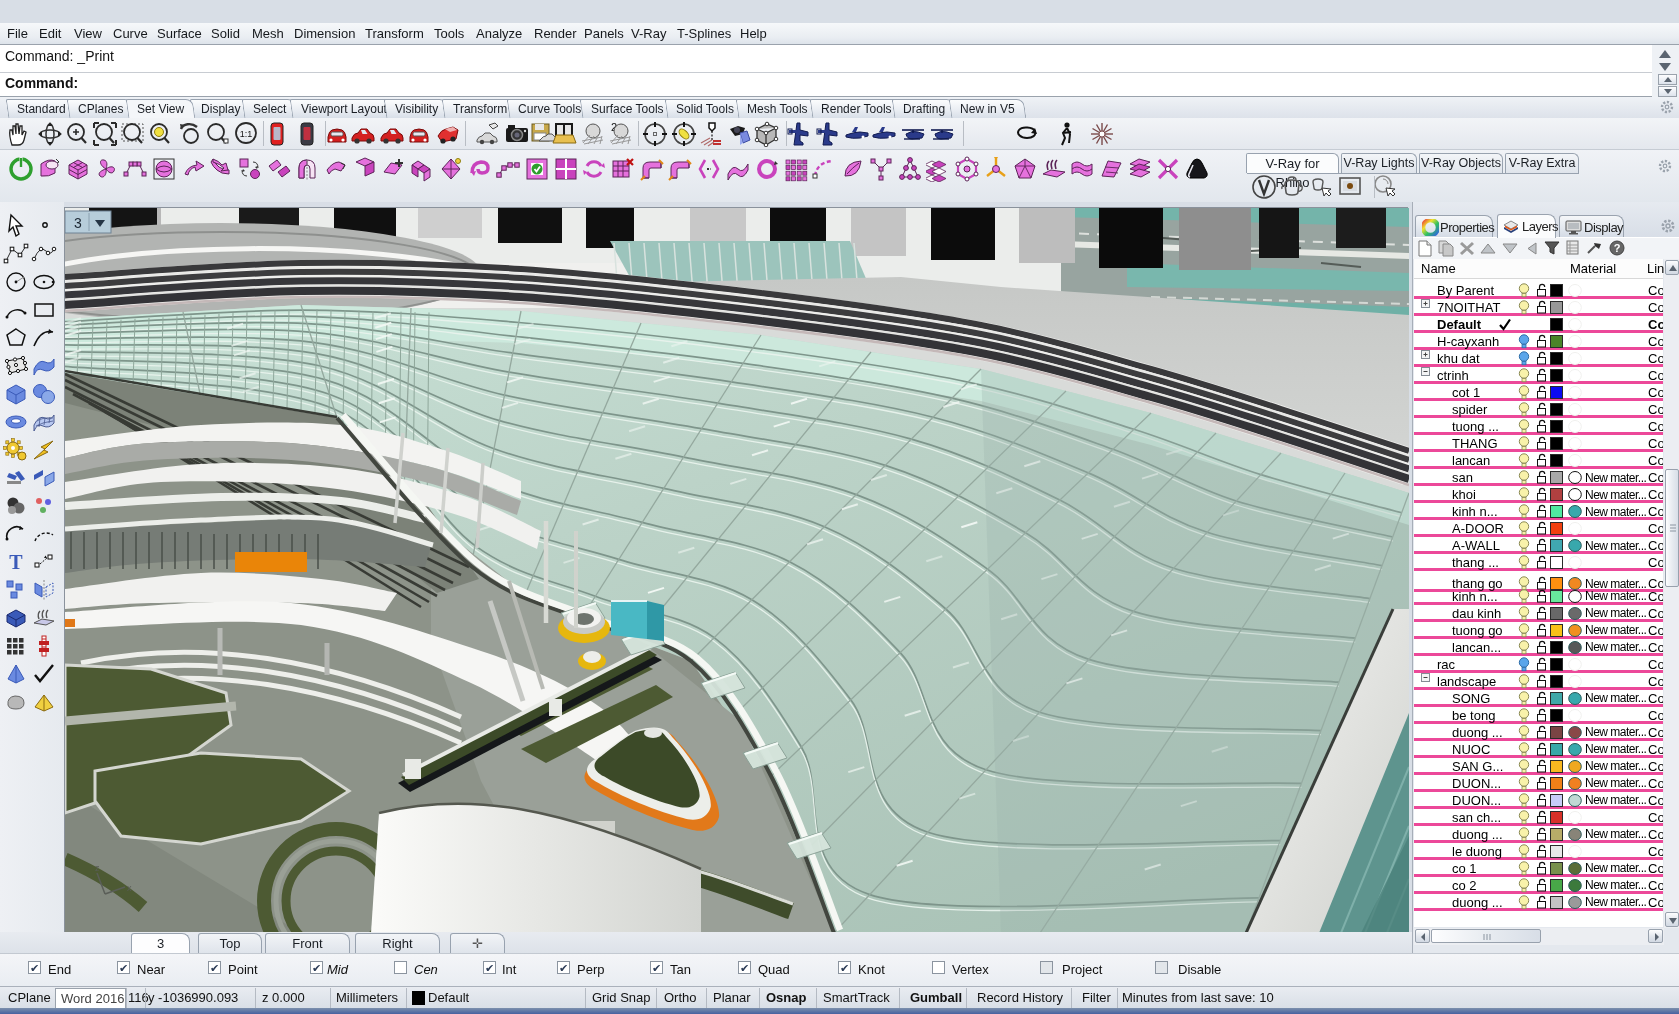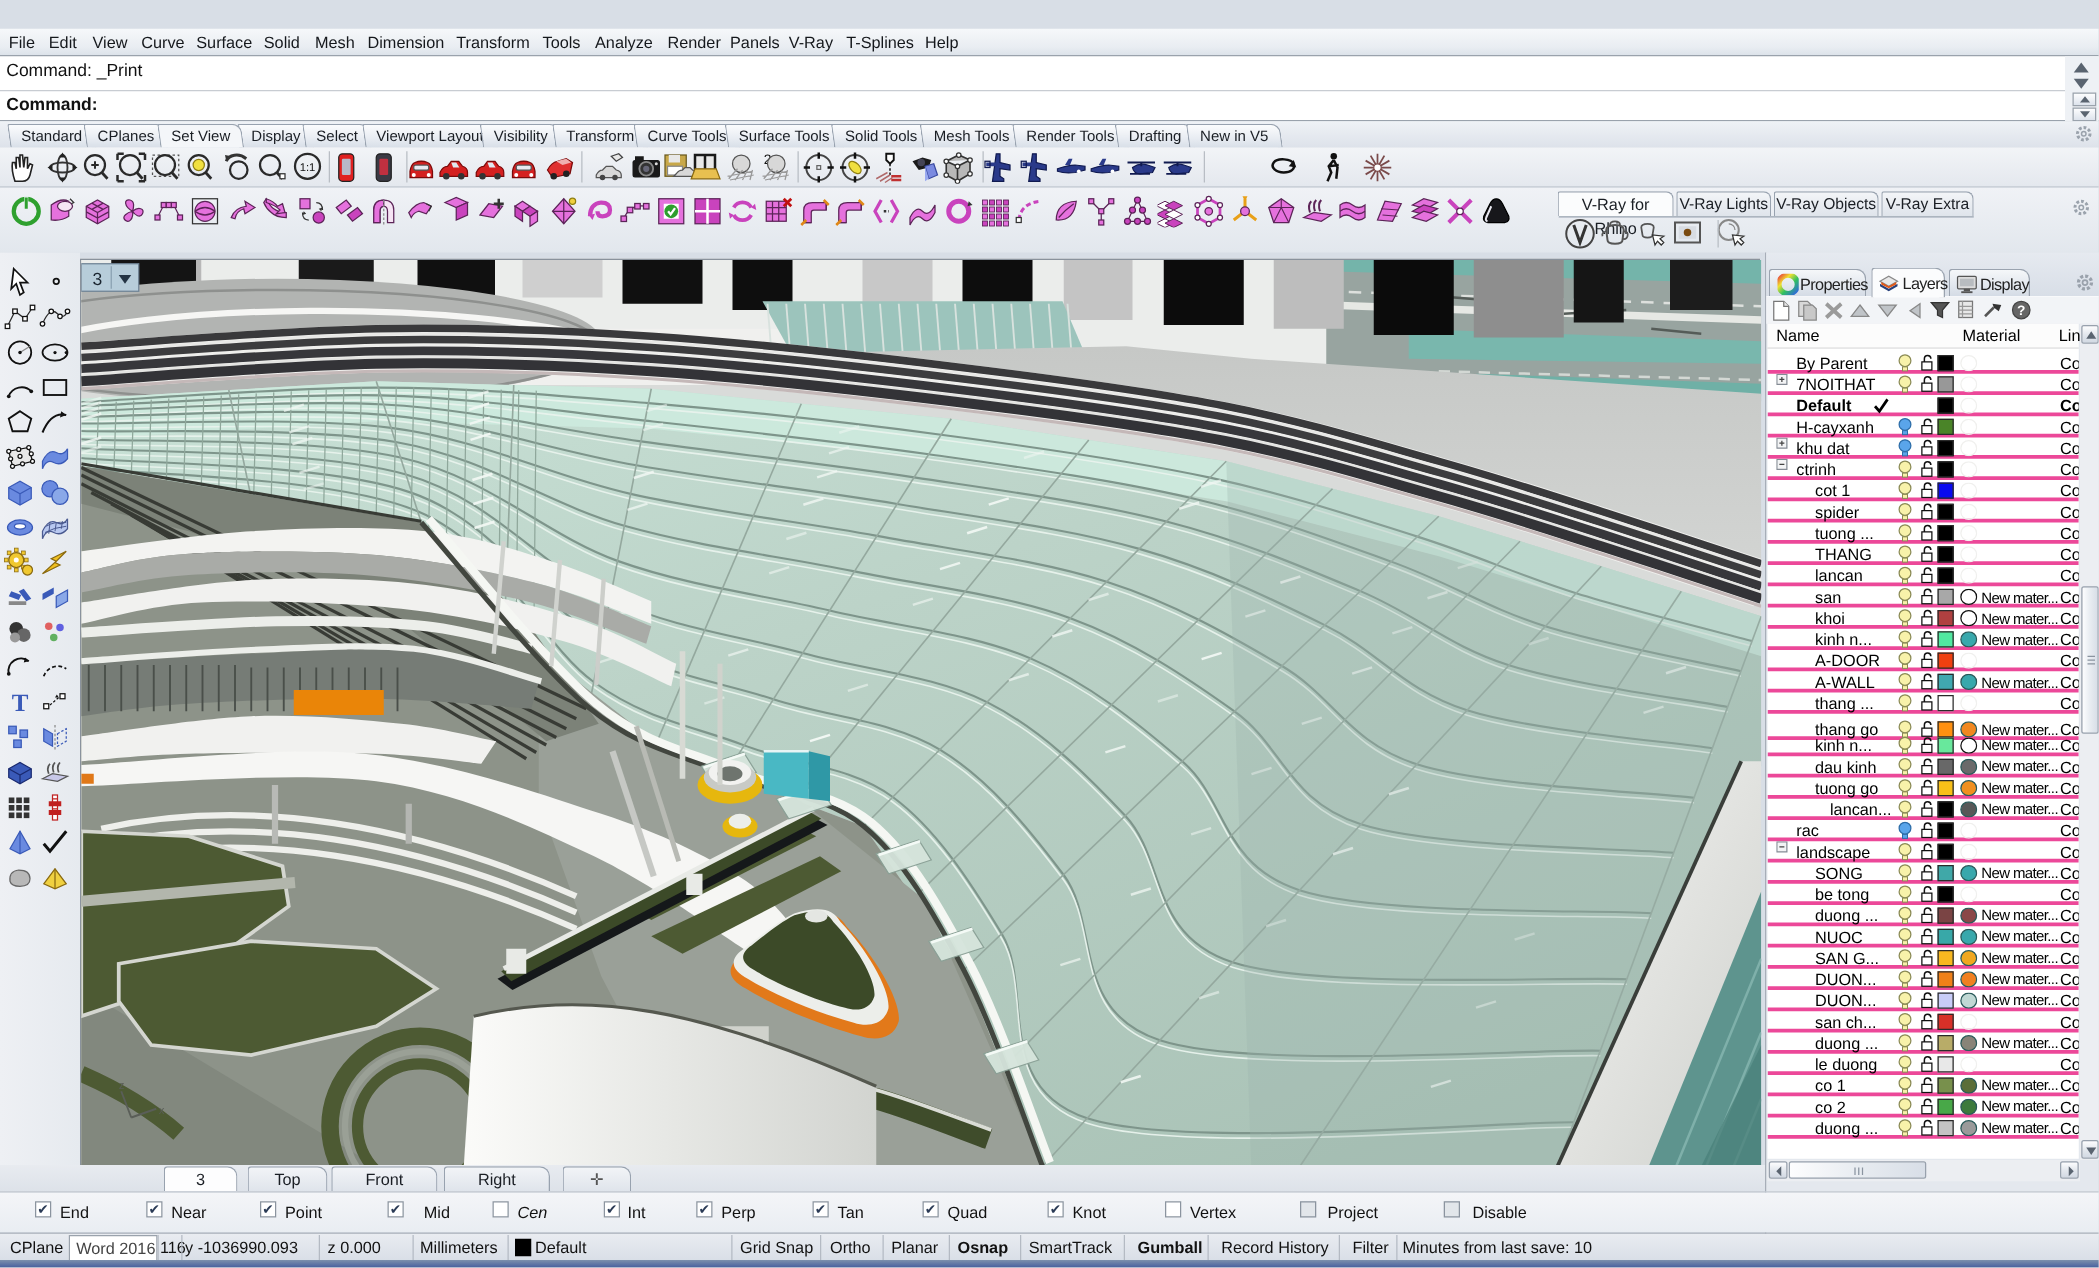--- a/index.html
+++ b/index.html
@@ -1524,21 +1524,21 @@
             <path d="M3.5 6.5V4a2.6 2.6 0 0 1 5.2 0" fill="none" stroke="#111" stroke-width="1.2"></path>
           </svg>
           <div style="position:absolute;left:136px;top:2px;width:13px;height:13px;background:#f8c018;border:1px solid #2a2a2a;"></div>
           <svg class="ei" style="left:154px;top:2px;" width="14" height="13">
             <ellipse cx="7" cy="6.5" rx="6.3" ry="6" fill="#f09020" stroke="#2a5a5a"></ellipse>
           </svg>
           <span style="position:absolute;left:171px;top:1.5px;font-size:12px;letter-spacing:-0.5px;">New mater...</span>
           <span style="position:absolute;left:234px;top:1px;font-weight:normal;">Cor</span>
         </div>
     <div class="lrow" style="top:359.9px;">
-          <span style="position:absolute;left:38px;top:1px;font-weight:normal;margin-left:12px;">lancan...</span>
+          <span style="position:absolute;left:38px;top:1px;font-weight:normal;">lancan...</span>
           <svg class="ei" style="left:104px;top:1px;" width="12" height="15">
             <circle cx="6" cy="5.5" r="4.7" fill="#f8f2aa" stroke="#8a8a55"></circle>
             <rect x="4" y="10.5" width="4" height="3.2" fill="#f8f2aa" stroke="#8a8a55" stroke-width="0.8"></rect>
           </svg>
           <svg class="ei" style="left:122px;top:1px;" width="13" height="14">
             <rect x="1.5" y="6.5" width="8" height="6.5" fill="#fff" stroke="#111"></rect>
             <path d="M3.5 6.5V4a2.6 2.6 0 0 1 5.2 0" fill="none" stroke="#111" stroke-width="1.2"></path>
           </svg>
           <div style="position:absolute;left:136px;top:2px;width:13px;height:13px;background:#000000;border:1px solid #2a2a2a;"></div>
           <svg class="ei" style="left:154px;top:2px;" width="14" height="13">
@@ -1853,21 +1853,21 @@
     <div class="vtab" style="left:450px;width:55px;text-align:center;padding:0;color:#555;">✛</div>
   </div>
   <div id="osnaprow" class="abs">
     <div class="cb" style="left:28px;">✔</div>
       <div class="osn" style="left:48px;">End</div>
     <div class="cb" style="left:117px;">✔</div>
       <div class="osn" style="left:137px;">Near</div>
     <div class="cb" style="left:208px;">✔</div>
       <div class="osn" style="left:228px;">Point</div>
     <div class="cb" style="left:310px;">✔</div>
-      <div class="osn" style="left:339px;">Mid</div>
+      <div class="osn" style="left:327px;font-style:italic;">Mid</div>
     <div class="cb" style="left:394px;"></div>
       <div class="osn" style="left:414px;font-style:italic;">Cen</div>
     <div class="cb" style="left:483px;">✔</div>
       <div class="osn" style="left:502px;">Int</div>
     <div class="cb" style="left:557px;">✔</div>
       <div class="osn" style="left:577px;">Perp</div>
     <div class="cb" style="left:650px;">✔</div>
       <div class="osn" style="left:670px;">Tan</div>
     <div class="cb" style="left:738px;">✔</div>
       <div class="osn" style="left:758px;">Quad</div>

